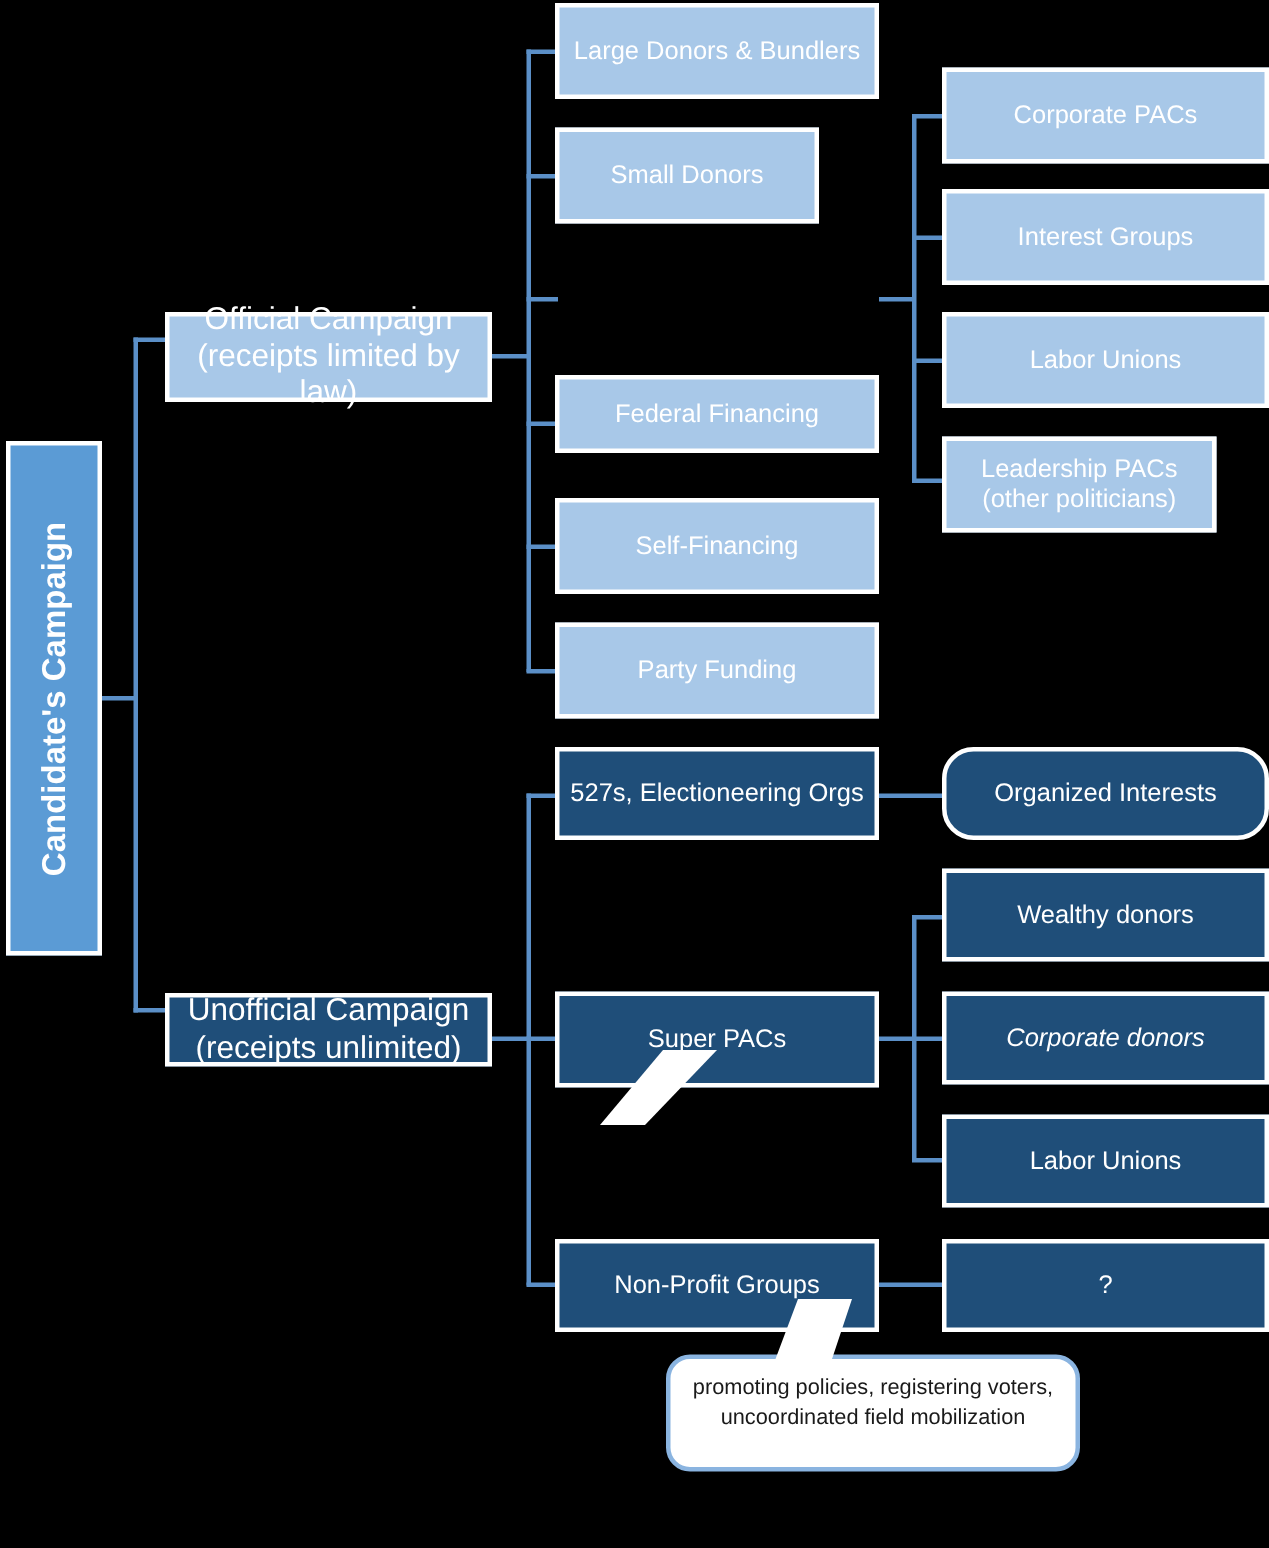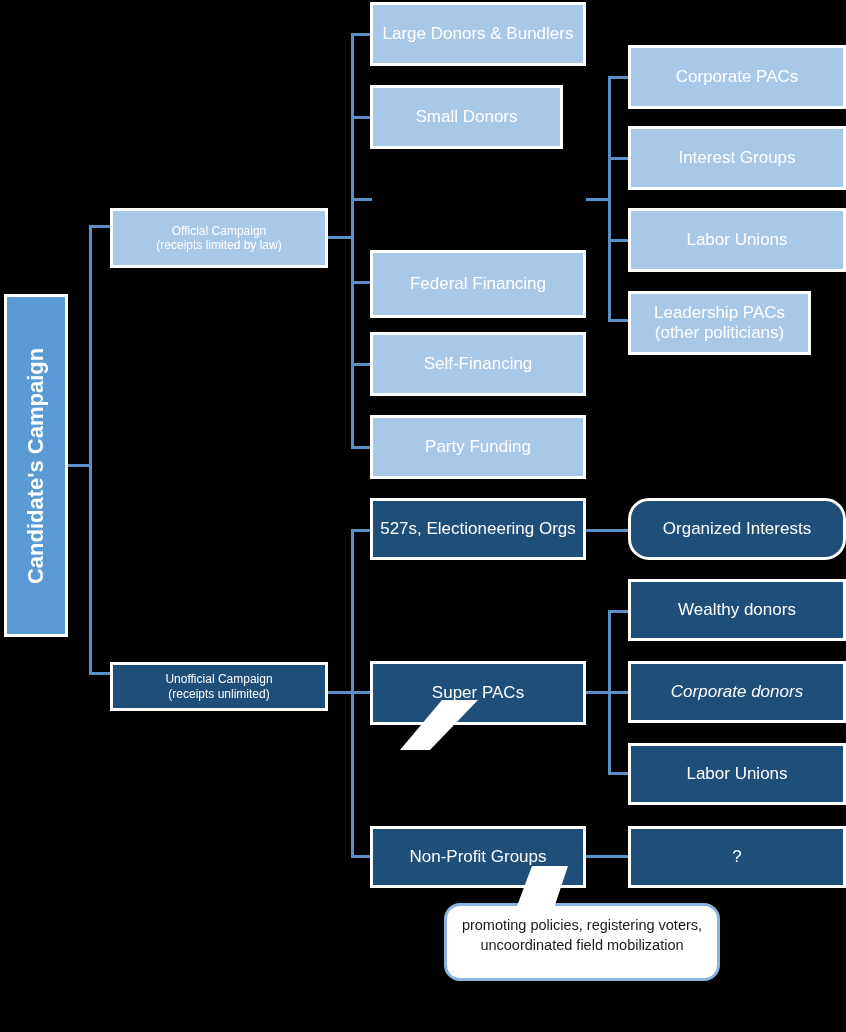--- a/index.html
+++ b/index.html
@@ -43,21 +43,21 @@
   .node.root {
     font-weight: bold;
     font-size: 22px;
   }
   .root-text {
     transform: rotate(-90deg);
     white-space: nowrap;
     display: block;
   }
 
-  .node.lvl1 { font-size: 12px; }
+  .node.lvl1 { font-size: 21px; }
   .node.lvl2 { font-size: 17px; }
   .node.lvl3 { font-size: 17px; }
 
   
   .callout {
     position: absolute;
     background: #ffffff;
     border: 3px solid #8ab4e0;
     border-radius: 16px;
     color: #1a1a1a;
@@ -125,24 +125,24 @@
   <div class="node navy lvl1" style="left:110px; top:662px; width:218px; height:49px;">
     <span>
       <span>Unofficial Campaign</span><br>
       <span>(receipts unlimited)</span>
     </span>
   </div>
 
   <div class="node light lvl2" style="left:370px; top:2px; width:216px; height:64px;">
     <span>Large Donors &amp; Bundlers</span>
   </div>
-  <div class="node light lvl2" style="left:370px; top:85px; width:193px; height:64px;">
+  <div class="node light lvl2" style="left:370px; top:85px; width:176px; height:64px;">
     <span>Small Donors</span>
   </div>
-  <div class="node light lvl2" style="left:370px; top:250px; width:216px; height:68px;">
+  <div class="node light lvl2" style="left:370px; top:250px; width:216px; height:52px;">
     <span>Federal Financing</span>
   </div>
   <div class="node light lvl2" style="left:370px; top:332px; width:216px; height:64px;">
     <span>Self-Financing</span>
   </div>
   <div class="node light lvl2" style="left:370px; top:415px; width:216px; height:64px;">
     <span>Party Funding</span>
   </div>
 
   <div class="node light lvl3" style="left:628px; top:45px; width:218px; height:64px;">

